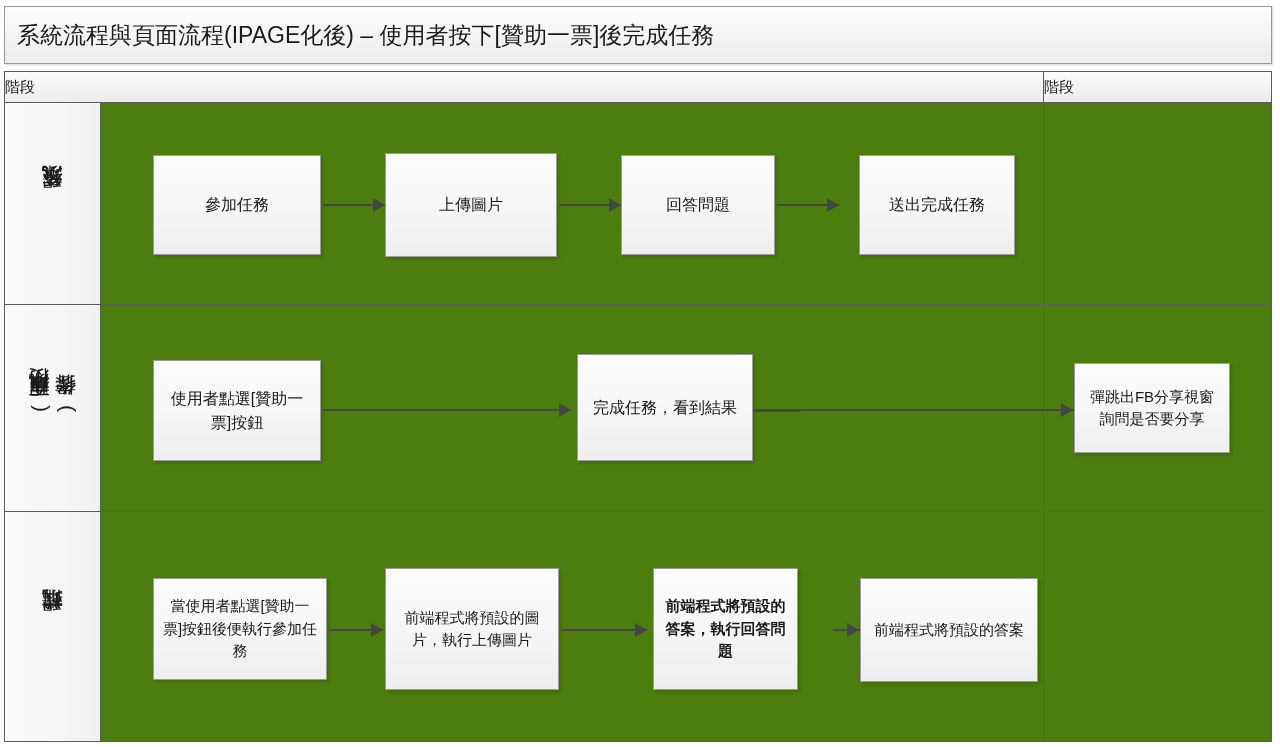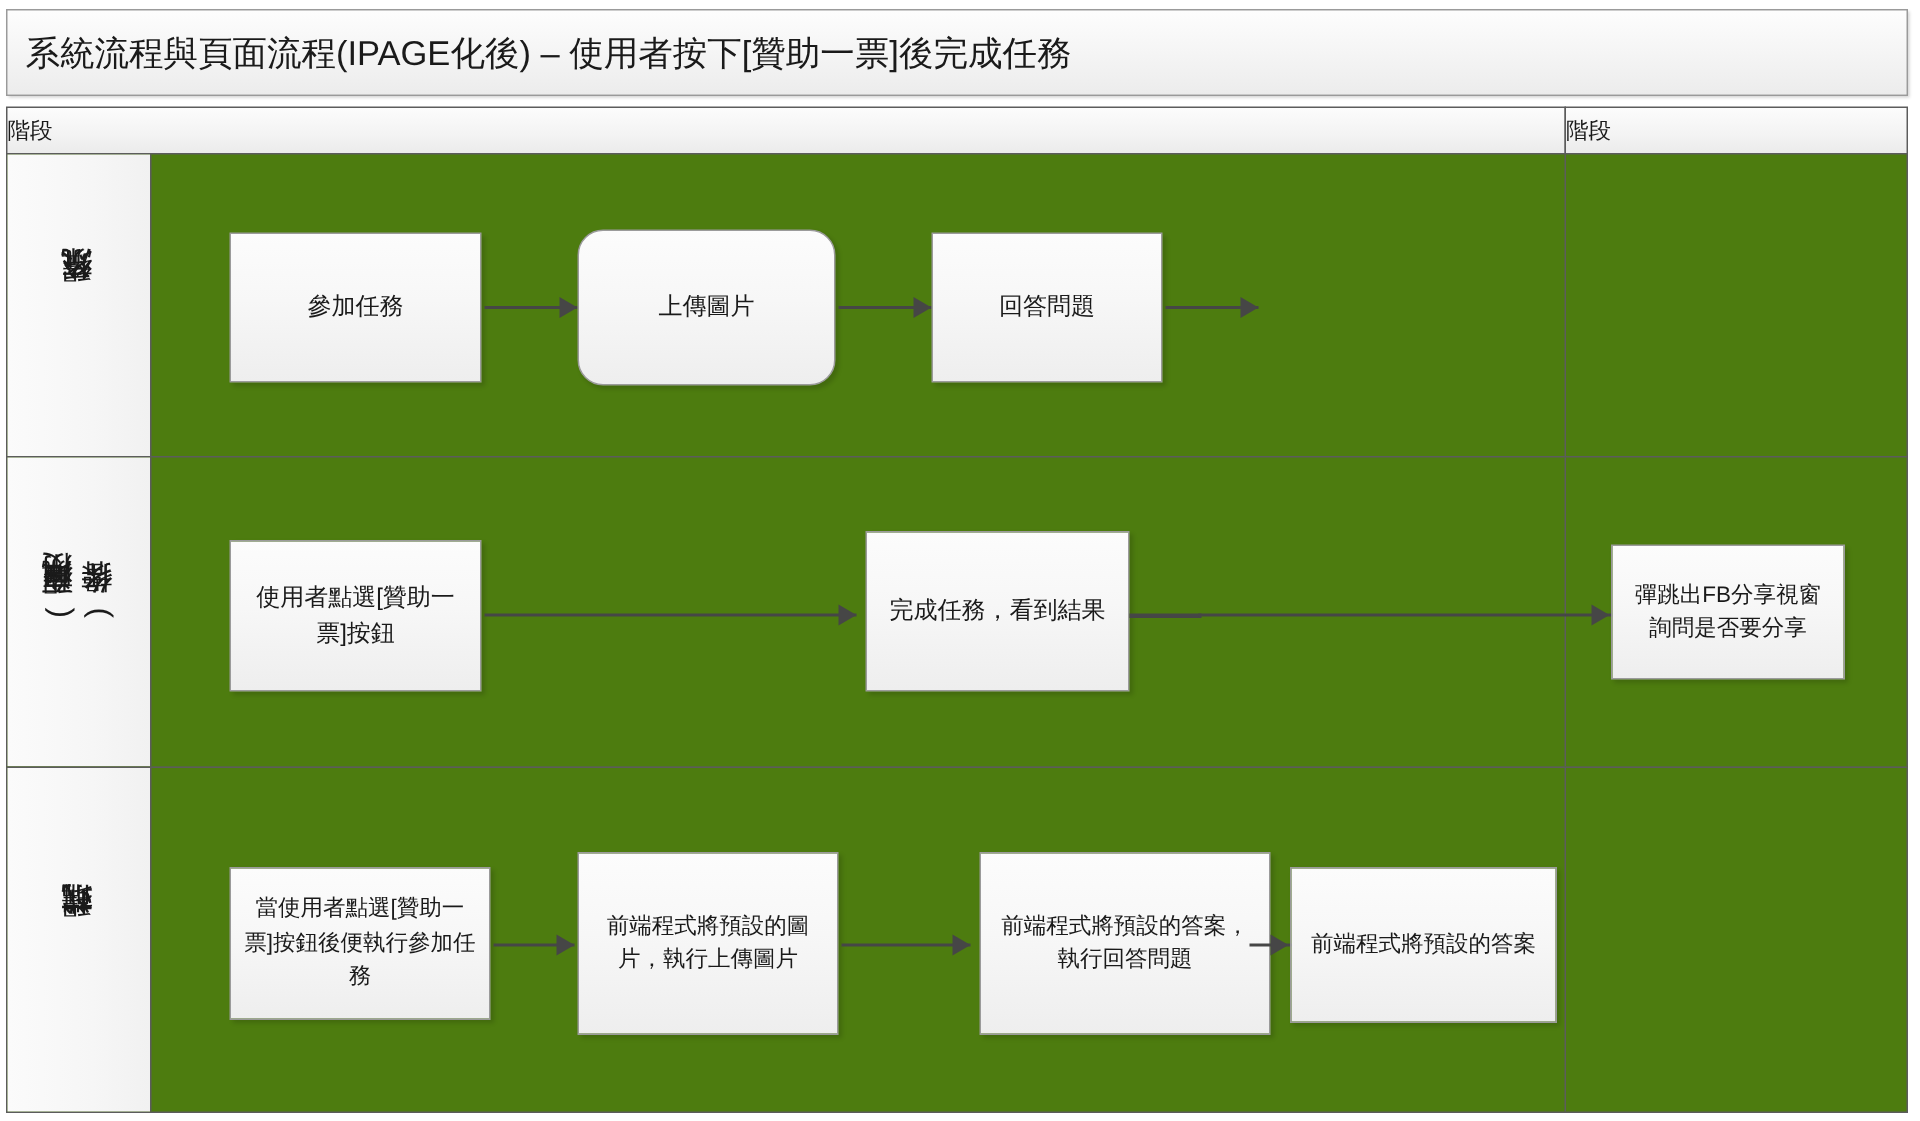--- a/index.html
+++ b/index.html
@@ -156,28 +156,29 @@
   <div class="lane" id="lane-1">
     <div class="lane-title-cell">
       <div class="lane-title-text">系統流程</div>
     </div>
     <div class="phase-divider"></div>
 
     <div class="pbox" style="left:148px; top:52px; width:168px; height:100px;">參加任務</div>
     <div class="conn" style="left:318px; top:101px; width:62px;"></div>
     <div class="arrowhead" style="left:368px; top:95px;"></div>
 
-    <div class="pbox" style="left:380px; top:50px; width:172px; height:104px;border-radius:17px;">上傳圖片</div>
+    <div class="pbox" style="left:380px; top:50px; width:172px; height:104px;">上傳圖片</div>
     <div class="conn" style="left:554px; top:101px; width:62px;"></div>
     <div class="arrowhead" style="left:604px; top:95px;"></div>
 
     <div class="pbox" style="left:616px; top:52px; width:154px; height:100px;">回答問題</div>
     <div class="conn" style="left:772px; top:101px; width:62px;"></div>
     <div class="arrowhead" style="left:822px; top:95px;"></div>
 
+    <div class="pbox" style="left:854px; top:52px; width:156px; height:100px;">送出完成任務</div>
   </div>
 
   <div class="lane" id="lane-2">
     <div class="lane-title-cell">
       <div class="lane-title-text">頁面流程(使用
 者操作)</div>
     </div>
     <div class="phase-divider"></div>
 
     <div class="pbox" style="left:148px; top:55px; width:168px; height:101px;">使用者點選[贊助一票]按鈕</div>
@@ -199,20 +200,20 @@
     <div class="phase-divider"></div>
 
     <div class="pbox" style="left:148px; top:66px; width:174px; height:102px; font-size:15px;">當使用者點選[贊助一票]按鈕後便執行參加任務</div>
     <div class="conn" style="left:324px; top:117px; width:54px;"></div>
     <div class="arrowhead" style="left:366px; top:111px;"></div>
 
     <div class="pbox" style="left:380px; top:56px; width:174px; height:122px; font-size:15px;">前端程式將預設的圖片，執行上傳圖片</div>
     <div class="conn" style="left:556px; top:117px; width:86px;"></div>
     <div class="arrowhead" style="left:630px; top:111px;"></div>
 
-    <div class="pbox" style="left:648px; top:56px; width:194px; height:122px; font-size:15px;">前端程式將預設的答案，執行回答問題</div>
+    <div class="pbox" style="left:648px; top:56px; width:145px; height:122px; font-size:15px;font-weight:bold;">前端程式將預設的答案，執行回答問題</div>
     <div class="conn" style="left:828px; top:117px; width:38px;"></div>
     <div class="arrowhead" style="left:842px; top:111px;"></div>
 
     <div class="pbox" style="left:855px; top:66px; width:178px; height:104px; font-size:15px;">前端程式將預設的答案</div>
   </div>
 
 </div>
 
 </body></html>

